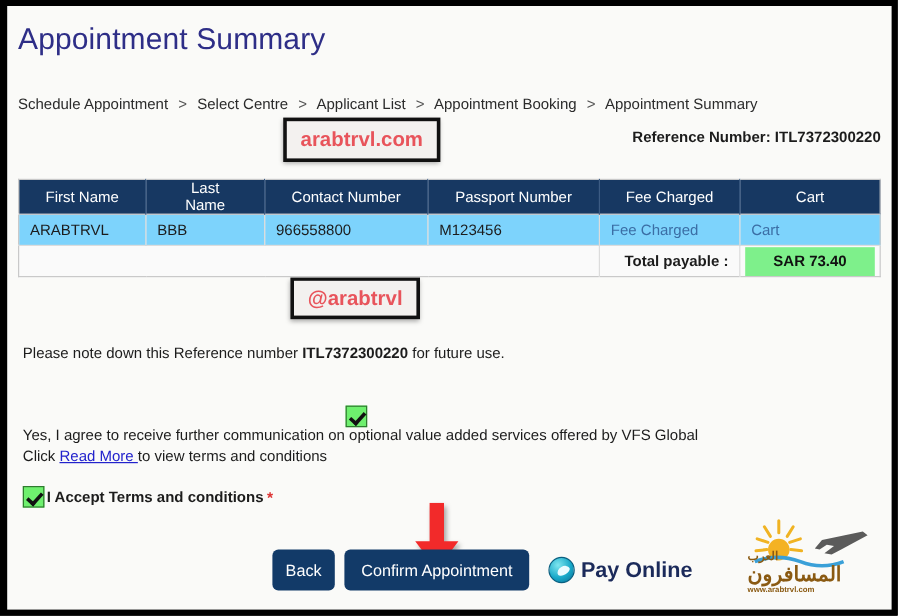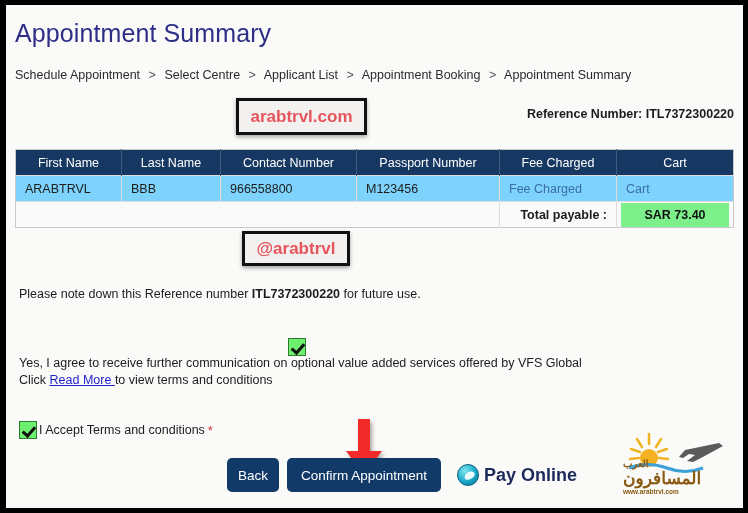--- a/index.html
+++ b/index.html
@@ -24,21 +24,21 @@
   #page-title {
     position: absolute;
     left: 9px; top: 14px;
     font-size: 25px;
     color: #2e2e87;
     letter-spacing: 0.1px;
     white-space: nowrap;
   }
   #breadcrumb {
     position: absolute;
-    left: 9px; top: 63px;
+    left: 9px; top: 75px;
     font-size: 12.5px;
     color: #2b2b2b;
     white-space: nowrap;
   }
   #breadcrumb .sep { padding: 0 5px; color: #555; }
   #breadcrumb .crumb { color: #2b2b2b; }
 
   #reference-number {
     position: absolute;
     right: 9px; top: 102px;
@@ -82,21 +82,21 @@
     border: 1px solid #c9c9c9;
   }
   #summary-table th {
     background: #173862;
     color: #ffffff;
     font-weight: normal;
     font-size: 12.5px;
     height: 26px;
     text-align: center;
     border-right: 1px solid #3c5b83;
-    padding: 0 3px;
+    padding: 0 21px;
   }
   #summary-table th:last-child { border-right: none; }
   #summary-table td {
     height: 26px;
     border-right: 1px solid #dcdcdc;
     border-top: 1px solid #dcdcdc;
     padding: 0 9px;
     color: #1c1c1c;
     background: #7dd3fc;
   }
@@ -133,21 +133,21 @@
   #note-text b { font-weight: bold; }
 
   .check-row {
     position: absolute;
     display: flex;
     align-items: center;
     font-size: 12.5px;
     color: #1c1c1c;
   }
   #optin-row { left: 13px; top: 333px; flex-direction: column; }
-  #accept-row { left: 13px; top: 416px; }
+  #accept-row { left: 13px; top: 400px; font-weight: bold; }
 
   .checkbox {
     width: 18px; height: 18px;
     background: #6ef06e;
     border: 1px solid #2f7a2f;
     position: relative;
     flex: 0 0 auto;
     margin-right: 7px;
   }
   .checkbox::after {

